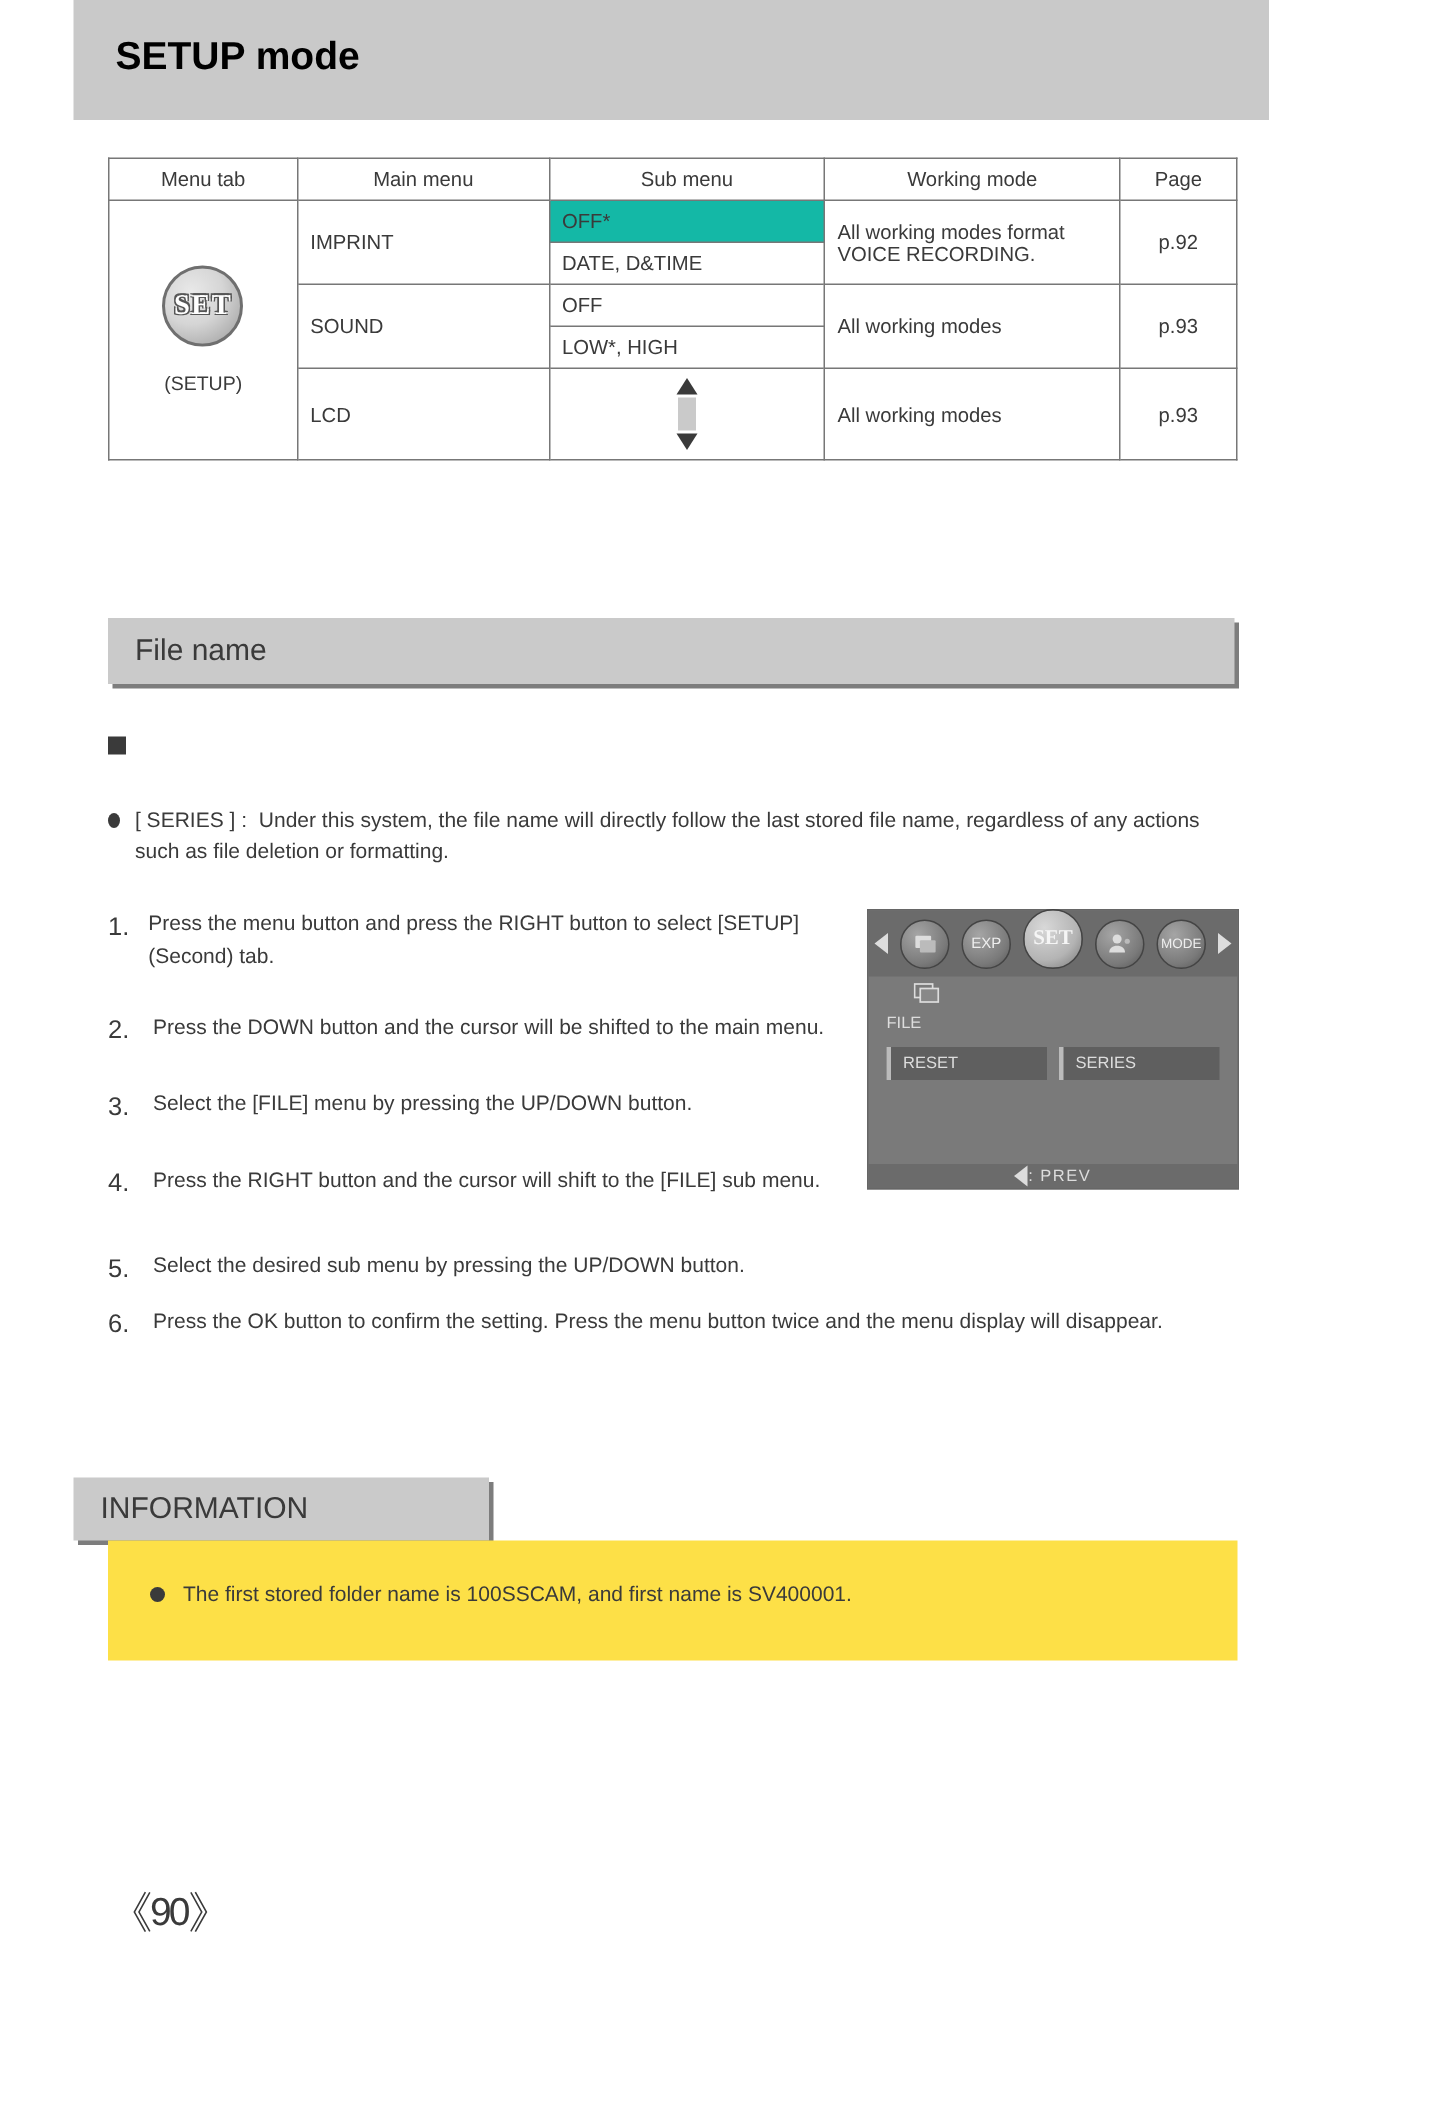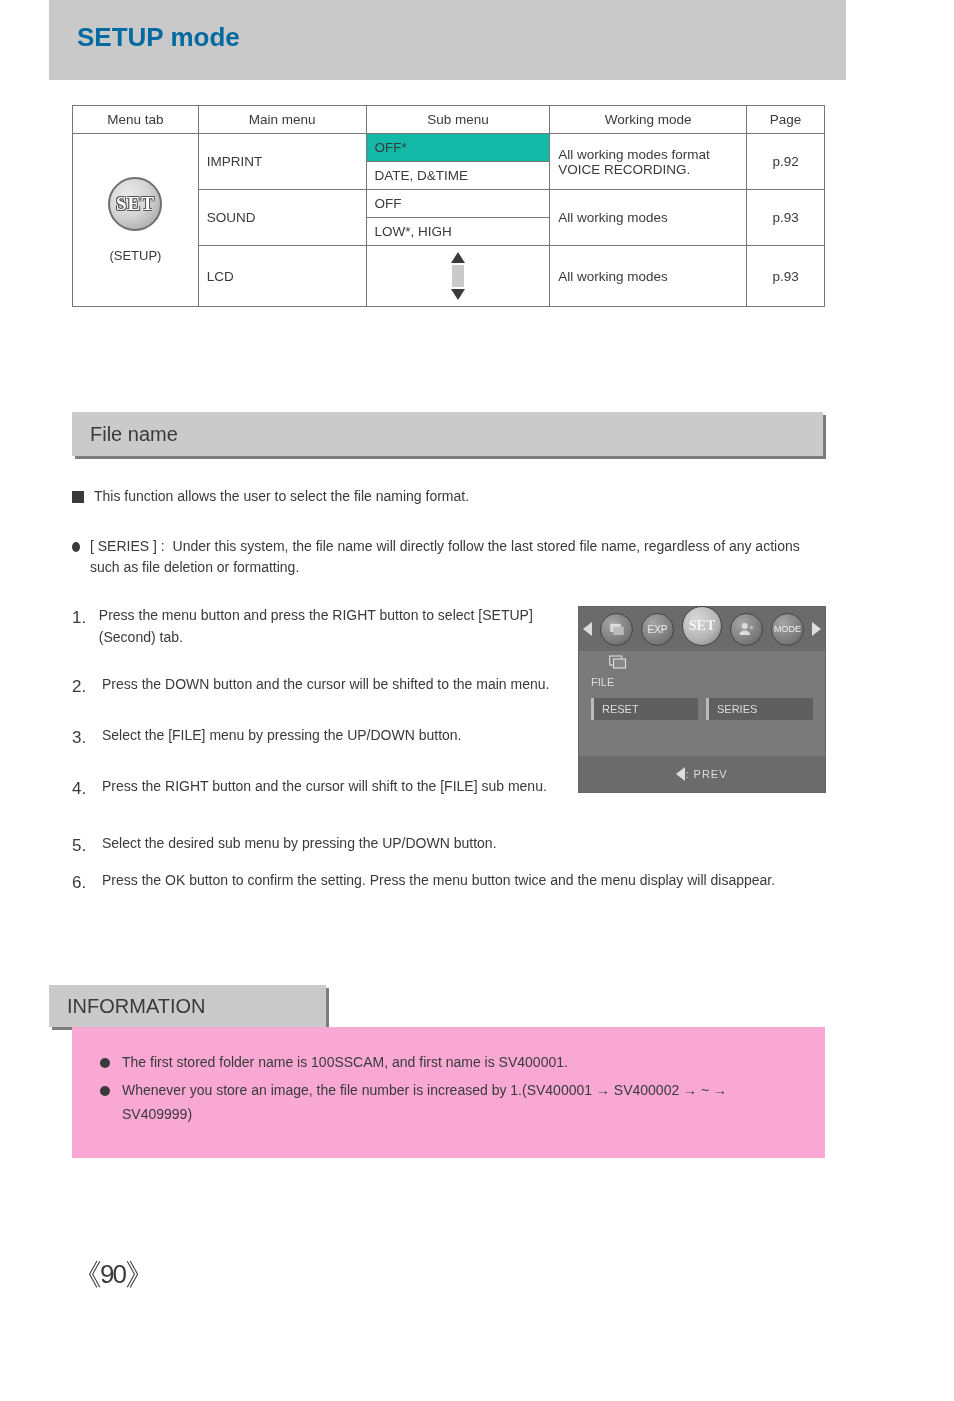--- a/index.html
+++ b/index.html
@@ -1,18 +1,18 @@
 <!DOCTYPE html>
 <html><head>
 <meta charset="utf-8">
 <style>
 *{box-sizing:border-box;margin:0;padding:0}
 body{font-family:Arial,Helvetica,sans-serif;width:954px;height:1401px;background:#fff;position:relative;font-size:14px;color:#3a3a3a}
 .pagebar{position:absolute;left:49px;top:0;width:797px;height:80px;background:#c9c9c9;padding:22px 28px}
-.pagebar .t1{font-size:26px;font-weight:bold;color:#0369a1}
+.pagebar .t1{font-size:26px;font-weight:bold;color:#000000}
 .tablewrap{position:absolute;left:72px;top:105px;width:753px}
 table{border-collapse:collapse;width:100%}
 td,th{border:1px solid #777;font-size:13.5px;padding:6px 8px;color:#3a3a3a;text-align:left;vertical-align:middle}
 th{font-weight:normal;text-align:center}
 .cellhl{background:#14b8a6}
 .seticon{width:54px;height:54px;border-radius:50%;background:radial-gradient(circle at 35% 32%,#e9e9e9 0%,#d5d5d5 45%,#9a9a9a 100%);border:2px solid #6f6f6f;display:flex;align-items:center;justify-content:center;margin:0 auto}
 .seticon span{font-family:Georgia,serif;font-weight:bold;font-size:19px;color:#fff;text-shadow:1px 1px 0 #555,-1px -1px 0 #555,1px -1px 0 #555,-1px 1px 0 #555;letter-spacing:1px}
 .tri{display:inline-block;width:0;height:0}
 .tri.up{border-left:7px solid transparent;border-right:7px solid transparent;border-bottom:11px solid #3a3a3a}
 .tri.down{border-left:7px solid transparent;border-right:7px solid transparent;border-top:11px solid #3a3a3a}
@@ -27,28 +27,28 @@
 .screen .tabbar{height:44px;background:#6b6b6b;display:flex;align-items:center;justify-content:space-between;padding:0 4px}
 .triL,.triR{width:0;height:0;border-top:7px solid transparent;border-bottom:7px solid transparent}
 .triL{border-right:9px solid #ddd}
 .triR{border-left:9px solid #ddd}
 .tabicon{width:33px;height:33px;border-radius:50%;background:radial-gradient(circle at 35% 30%,#a5a5a5 0%,#7a7a7a 65%,#555 100%);border:1px solid #444;display:flex;align-items:center;justify-content:center;font-size:11px;color:#eee}
 .tabicon.sel{background:radial-gradient(circle at 35% 30%,#d8d8d8 0%,#b4b4b4 60%,#777 100%)}
 .tabicon.sm svg{width:18px;height:18px}
 .screen .sub{font-size:11px;color:#ddd;padding:4px 12px}
 .screen .optsrow{display:flex;gap:8px;padding:6px 12px}
 .screen .opt{flex:1;height:22px;background:#5f5f5f;border-left:3px solid #bbb;display:flex;align-items:center;padding-left:8px;font-size:11px;color:#ddd}
-.screen .footer{position:absolute;bottom:0;left:0;right:0;height:36px;background:#6b6b6b;display:flex;align-items:center;justify-content:center;color:#ddd;font-size:11px;gap:0}
+.screen .footer{position:absolute;bottom:0;left:0;right:0;height:16px;background:#6b6b6b;display:flex;align-items:center;justify-content:center;color:#ddd;font-size:11px;gap:0}
 .footer .triL{border-right-color:#ddd}
 .steps{position:absolute;left:72px;top:604px;width:490px;font-size:14px;line-height:1.6}
 .steps .row{display:flex;margin-bottom:24px}
 .steps .num{width:30px;font-size:17px}
 .afterbody{position:absolute;left:72px;top:832px;width:753px;font-size:14px;line-height:1.6}
 .infobar{position:absolute;left:49px;top:985px;width:277px;height:42px;background:#cacaca;box-shadow:3px 3px 0 #7d7d7d;display:flex;align-items:center;padding-left:18px;font-size:20px}
-.infobox{position:absolute;left:72px;top:1027px;width:753px;background:#f9a8d4;padding:24px 28px 28px 28px;font-size:14px;line-height:1.7}
+.infobox{position:absolute;left:72px;top:1027px;width:753px;background:#fde047;padding:24px 28px 28px 28px;font-size:14px;line-height:1.7}
 .infobox .irow{display:flex;margin-bottom:4px}
 .infobox .ib{width:22px;flex:none}
 .pgnum{position:absolute;left:72px;top:1255px;font-size:26px;letter-spacing:-2px}
 .pgnum .ang{font-size:30px;vertical-align:-2px}
 .c1{width:126px;text-align:center}
 .c2{width:168px}
 .c3{width:184px}
 .c4{width:197px}
 .c5{width:78px;text-align:center}
 </style>
@@ -107,21 +107,21 @@
 </tr>
 </tbody>
     </table>
 </div>
 
 <div class="subhead sh1">
   <span>File name</span>
 </div>
 
 <div class="body1">
-  <div style="margin-bottom:28px"><span class="sq"></span><span>This function allows the user to select the file naming format.</span></div>
+  <div style="margin-bottom:28px"><span class="sq"></span></div>
   <div style="display:flex">
     <span class="dot" style="margin-top:6px"></span>
     <div>
       <span style="margin-right:4px">[ SERIES ] :</span>
       <span>Under this system, the file name will directly follow the last stored file name, regardless of any actions such as file deletion or formatting.</span>
     </div>
   </div>
 </div>
 
 <div class="steps">
@@ -198,21 +198,17 @@
 
 <div class="infobar">
   <span>INFORMATION</span>
 </div>
 
 <div class="infobox">
   <div class="irow">
       <div class="ib"><span class="dot"></span></div>
       <div>The first stored folder name is 100SSCAM, and first name is SV400001.</div>
     </div>
-  <div class="irow">
-      <div class="ib"><span class="dot"></span></div>
-      <div>Whenever you store an image, the file number is increased by 1.(SV400001 → SV400002 → ~ → SV409999)</div>
-    </div>
 </div>
 
 <div class="pgnum">
   <span class="ang">《</span><span>90</span><span class="ang">》</span>
 </div>
 
 </body></html>

